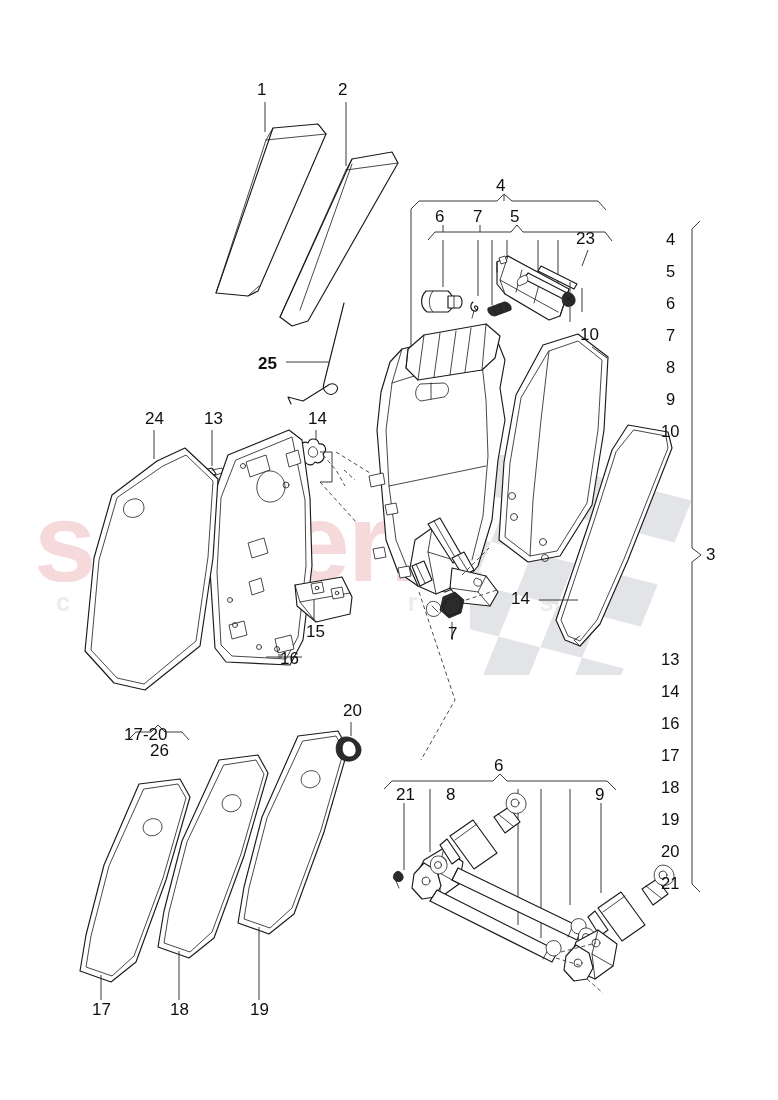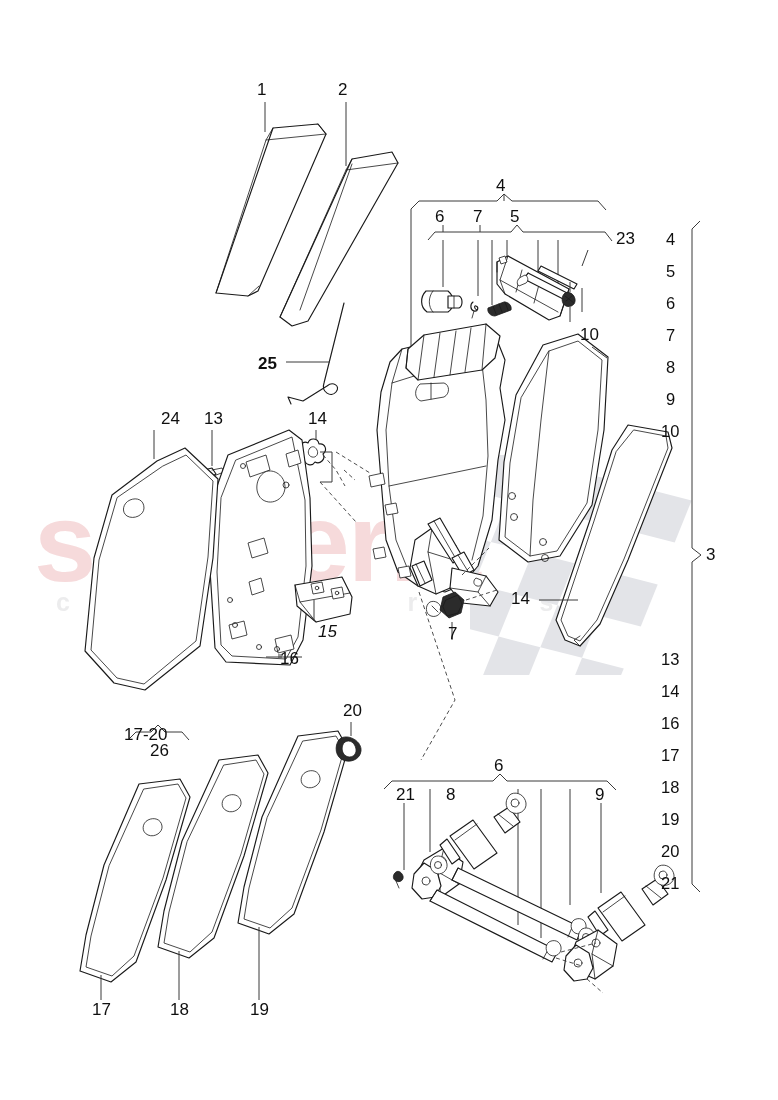--- a/index.html
+++ b/index.html
@@ -448,28 +448,28 @@
   </div>
 
   <div id="labels">
 
     <div class="lbl" style="left:257px;  top:81px;">1</div>
     <div class="lbl" style="left:338px;  top:81px;">2</div>
     <div class="lbl" style="left:496px;  top:177px;">4</div>
     <div class="lbl" style="left:435px;  top:208px;">6</div>
     <div class="lbl" style="left:473px;  top:208px;">7</div>
     <div class="lbl" style="left:510px;  top:208px;">5</div>
-    <div class="lbl" style="left:576px;  top:230px;margin-left:40px;">23</div>
+    <div class="lbl" style="left:576px;  top:230px;">23</div>
     <div class="lbl" style="left:580px;  top:326px;">10</div>
     <div class="lbl" style="left:258px;  top:355px;font-weight:bold;">25</div>
-    <div class="lbl" style="left:145px;  top:410px;margin-left:16px;">24</div>
+    <div class="lbl" style="left:145px;  top:410px;">24</div>
     <div class="lbl" style="left:204px;  top:410px;">13</div>
     <div class="lbl" style="left:308px;  top:410px;">14</div>
     <div class="lbl" style="left:511px;  top:590px;">14</div>
-    <div class="lbl" style="left:318px;  top:623px;font-style:italic;">15</div>
+    <div class="lbl" style="left:306px;  top:623px;">15</div>
     <div class="lbl" style="left:448px;  top:625px;">7</div>
     <div class="lbl" style="left:280px;  top:650px;">16</div>
     <div class="lbl" style="left:150px;  top:702px;margin-top:40px;">26</div>
     <div class="lbl" style="left:124px;  top:726px;">17-20</div>
     <div class="lbl" style="left:343px;  top:702px;">20</div>
     <div class="lbl" style="left:494px;  top:757px;">6</div>
     <div class="lbl" style="left:396px;  top:786px;">21</div>
     <div class="lbl" style="left:446px;  top:786px;">8</div>
     <div class="lbl" style="left:595px;  top:786px;">9</div>
     <div class="lbl" style="left:92px;   top:1001px;">17</div>

